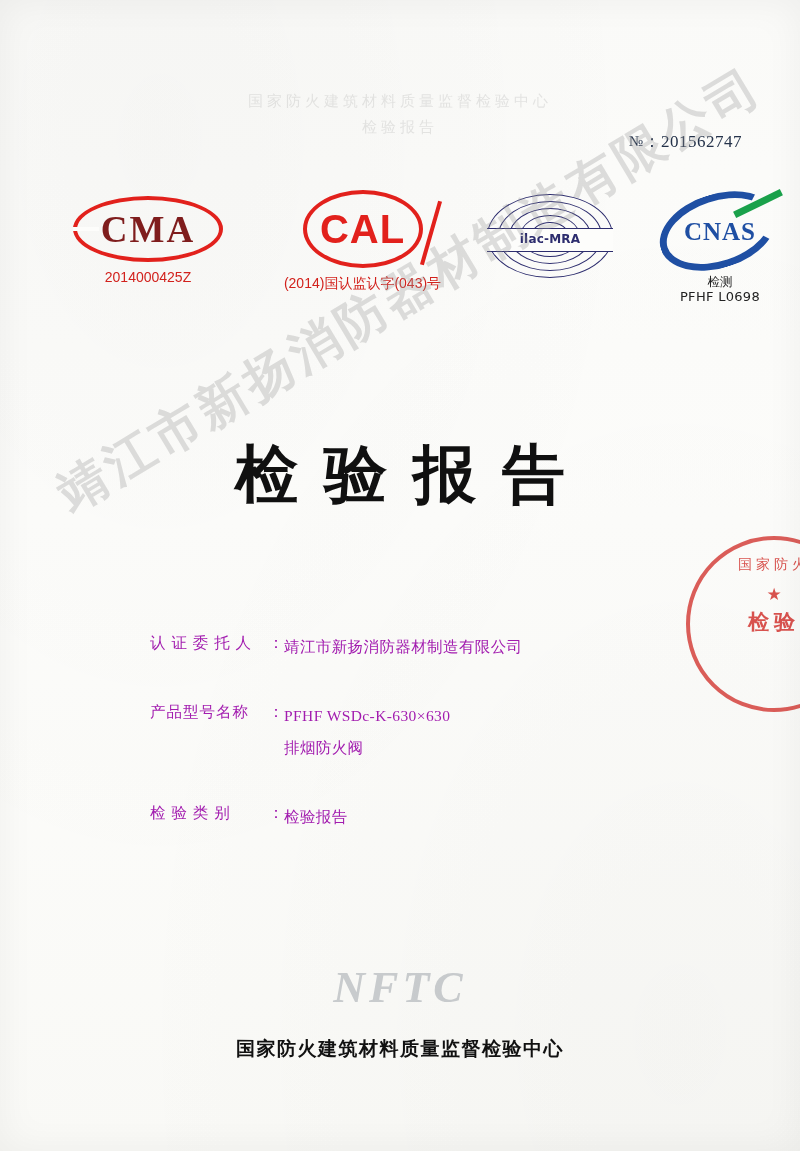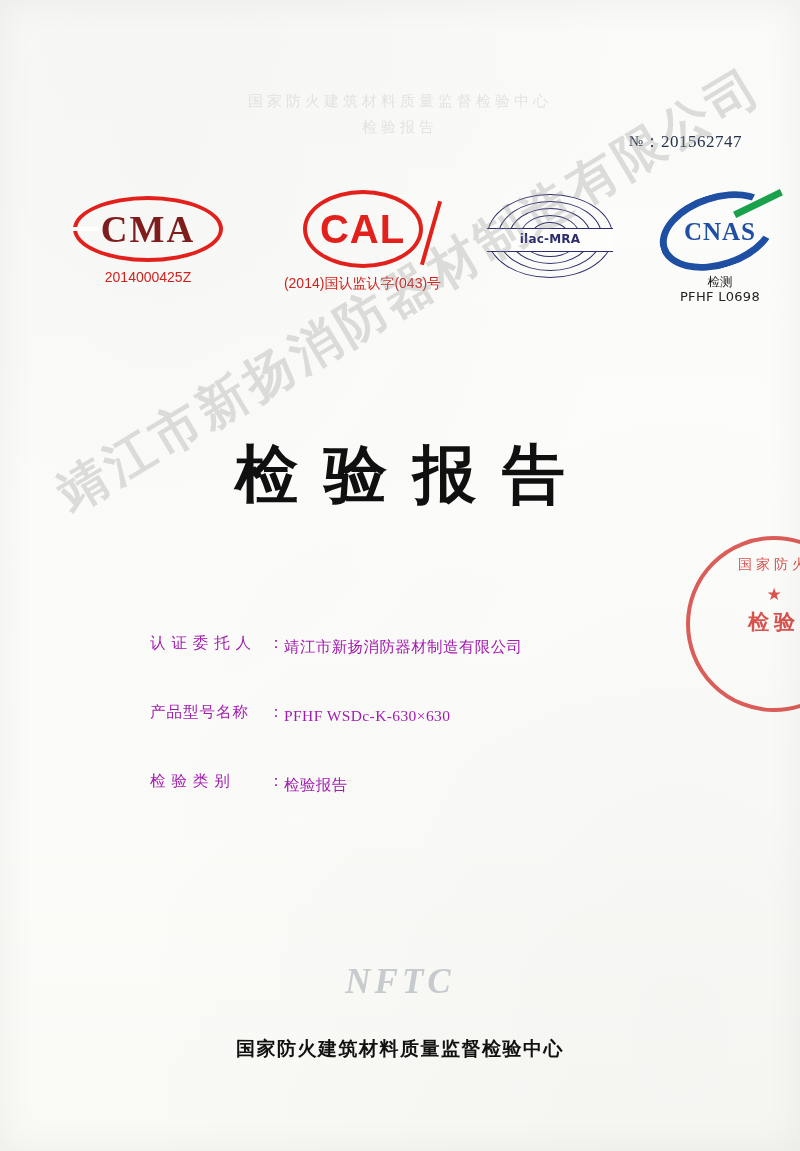--- a/index.html
+++ b/index.html
@@ -285,21 +285,21 @@
   
   .nftc {
     position: absolute;
     top: 962px;
     left: 0;
     width: 100%;
     text-align: center;
     font-family: "Liberation Serif", serif;
     font-style: italic;
     font-weight: bold;
-    font-size: 35px;
+    font-size: 44px;
     letter-spacing: 4px;
     color: rgba(120,130,140,0.38);
     user-select: none;
   }
 
   
   .footer-org {
     position: absolute;
     top: 1036px;
     left: 0;
@@ -440,20 +440,21 @@
       <div class="field-label">认 证 委 托 人</div>
       <div class="field-colon">：</div>
       <div class="field-value">靖江市新扬消防器材制造有限公司</div>
     </div>
 
     <div class="field-row">
       <div class="field-label">产品型号名称</div>
       <div class="field-colon">：</div>
       <div class="field-value">
         <span>PFHF WSDc-K-630×630</span>
+        <span class="line2">排烟防火阀</span>
       </div>
     </div>
 
     <div class="field-row">
       <div class="field-label">检 验 类 别</div>
       <div class="field-colon">：</div>
       <div class="field-value">检验报告</div>
     </div>
 
   </div>

